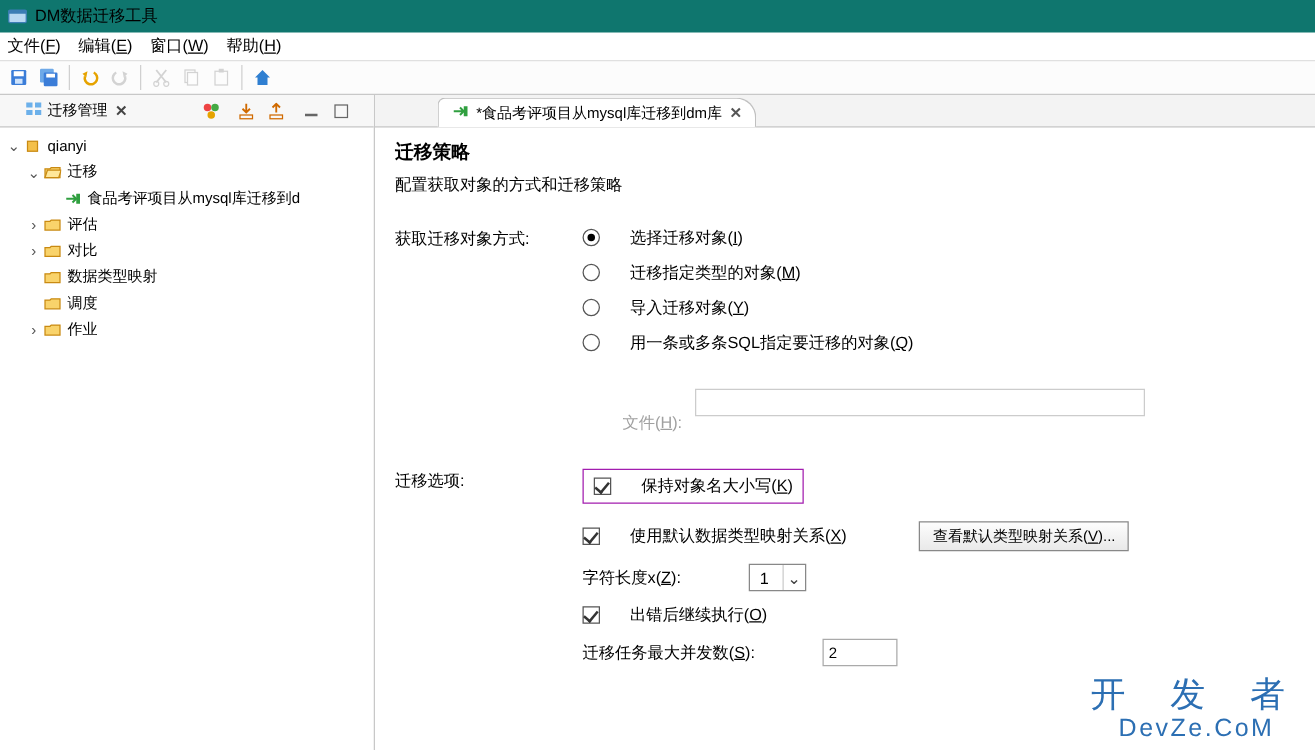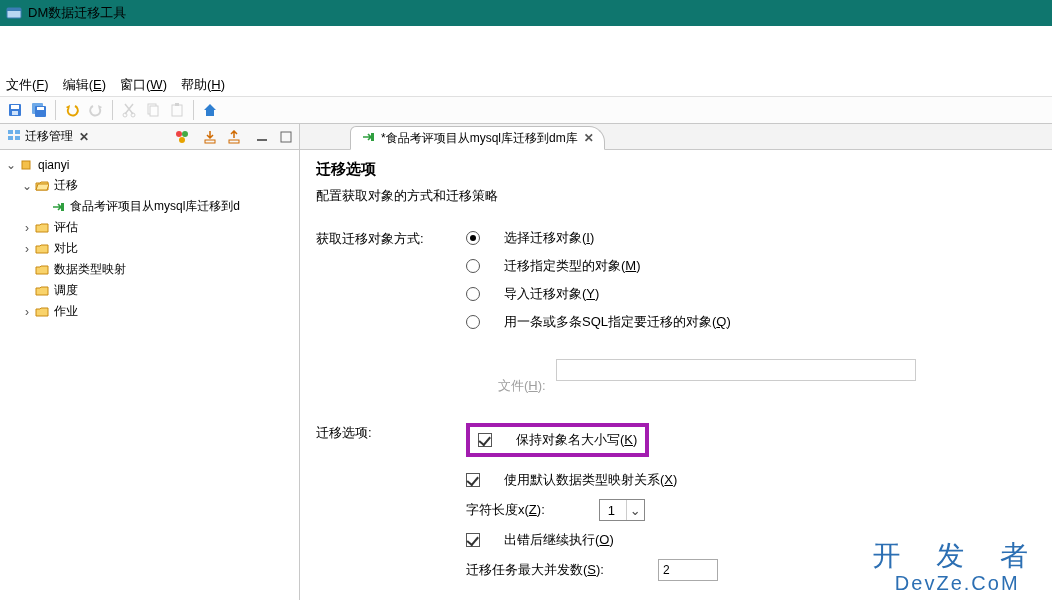--- a/index.html
+++ b/index.html
@@ -1,28 +1,28 @@
 <!DOCTYPE html>
 <html><head>
 <meta charset="utf-8">
 <style>
 * { box-sizing: border-box; margin: 0; padding: 0; }
 body { font-family: "Microsoft YaHei", "Segoe UI", Tahoma, sans-serif; font-size: 12px; background: #fff; color: #000; width: 1052px; height: 600px; overflow: hidden; position: relative; }
 .titlebar { height: 26px; display: flex; align-items: center; padding: 0 6px; gap: 6px; background: #0f766e; }
 .titlebar-icon svg { width: 16px; height: 16px; display: block; }
 .titlebar-text { font-size: 13px; }
-.menubar { height: 22px; display: flex; align-items: center; padding: 0 6px; gap: 14px; font-size: 13px; margin-top: 48px; }
+.menubar { height: 22px; display: flex; align-items: center; padding: 0 6px; gap: 14px; font-size: 13px; }
 .menubar span u { text-decoration: underline; }
 .toolbar { height: 28px; border-top: 1px solid #e0e0e0; border-bottom: 1px solid #c8c8c8; display: flex; align-items: center; padding: 0 4px; gap: 2px; background: #fcfcfc; }
 .toolbar .sep { width: 1px; height: 20px; background: #d0d0d0; margin: 0 3px; }
 .toolbar .tbtn { width: 22px; height: 22px; display: flex; align-items: center; justify-content: center; border-radius: 2px; }
 .toolbar .tbtn.disabled { opacity: .35; }
 .main { display: flex; height: calc(600px - 26px - 22px - 28px); }
 .left { width: 300px; border-right: 1px solid #c8c8c8; display: flex; flex-direction: column; }
-.panel-tabbar { height: 26px; border-bottom: 1px solid #c8c8c8; display: flex; align-items: center; padding: 0 3px; gap: 4px; background: #f7f7f7; }
+.panel-tabbar { height: 26px; border-bottom: 1px solid #c8c8c8; display: flex; align-items: center; padding: 0 16px; gap: 4px; background: #f7f7f7; }
 .panel-tab { display: flex; align-items: center; gap: 4px; font-size: 12px; padding: 2px 4px; }
 .panel-tab .x { color: #444; font-weight: bold; margin-left: 2px; }
 .panel-tabbar .spacer { flex: 1; }
 .panel-tabbar .pbtn { width: 20px; height: 20px; display: flex; align-items: center; justify-content: center; }
 .tree { flex: 1; padding: 4px 2px; overflow: hidden; }
 .tree-row { display: flex; align-items: center; height: 21px; white-space: nowrap; }
 .tree-row .tw { width: 14px; display: flex; align-items: center; justify-content: center; color: #555; }
 .tree-row .icon { width: 16px; height: 16px; margin-right: 4px; display: flex; align-items: center; justify-content: center; }
 .tree-row .label { font-size: 12px; }
 .indent-0 { padding-left: 2px; } .indent-1 { padding-left: 18px; } .indent-2 { padding-left: 34px; }
@@ -40,21 +40,21 @@
 .radio, .check { width: 14px; height: 14px; border: 1px solid #555; background: #fff; display: inline-flex; align-items: center; justify-content: center; flex-shrink: 0; }
 .radio { border-radius: 50%; }
 .radio .dot { width: 6px; height: 6px; background: #000; border-radius: 50%; }
 .check.checked::after { content: ""; width: 9px; height: 5px; border-left: 2px solid #333; border-bottom: 2px solid #333; transform: rotate(-50deg) translate(0,-1px); }
 .inline-input { height: 22px; border: 1px solid #aaa; background: #fff; padding: 0 4px; font-size: 12px; }
 .inline-input.disabled { background: #fff; color: #aaa; border-color: #ccc; }
 .combo { display: inline-flex; align-items: center; border: 1px solid #888; height: 22px; background: #fff; }
 .combo .val { padding: 0 8px; min-width: 26px; }
 .combo .arrow { border-left: 1px solid #ccc; width: 18px; display: flex; align-items: center; justify-content: center; height: 100%; color: #444; }
 .button { display: inline-flex; align-items: center; height: 24px; padding: 0 10px; border: 1px solid #888; background: linear-gradient(#fdfdfd,#e9e9e9); font-size: 12px; }
-.hl-box { border: 4px solid #a21caf; padding: 4px 8px; display: inline-block; }
+.hl-box { border: 1px solid #a21caf; padding: 4px 8px; display: inline-block; }
 .file-row { display: flex; align-items: center; gap: 10px; margin: 14px 0 22px 32px; }
 .file-label { color: #a0a0a0; font-size: 13px; margin-top: 32px; }
 .watermark { position: absolute; right: 10px; bottom: 6px; text-align: right; font-family: Arial, sans-serif; line-height: 1.1; pointer-events: none; }
 .watermark .l1 { color: #2c6fb3; font-size: 28px; letter-spacing: 14px; font-weight: 500; }
 .watermark .l2 { color: #2c6fb3; font-size: 20px; letter-spacing: 2px; text-align: center; }
 u { text-decoration: underline; }
 </style>
 </head>
 <body>
 
@@ -261,21 +261,21 @@
       <div class="editor-tab">
         <span><svg width="14" height="14">
               <path d="M2 7 L9 7 M7 4 L10 7 L7 10" stroke="#2f9f3f" stroke-width="1.6" fill="none"></path>
               <rect x="10" y="3" width="3" height="8" fill="#2f9f3f"></rect>
             </svg></span>
         <span>*食品考评项目从mysql库迁移到dm库</span>
         <span class="x">✕</span>
       </div>
     </div>
     <div class="content">
-      <h2>迁移选项</h2>
+      <h2>迁移策略</h2>
       <div class="subtitle">配置获取对象的方式和迁移策略</div>
 
       <div class="form-row">
         <div class="form-label">获取迁移对象方式:</div>
         <div class="form-body">
           <div class="radio-line">
             <span class="radio">
                 <span class="dot"></span>
               </span>
             <span>选择迁移对象(<u>I</u>)</span>
@@ -305,20 +305,21 @@
           <div class="hl-box">
             <div class="check-line" style="margin-bottom:0">
               <span class="check checked"></span>
               <span>保持对象名大小写(<u>K</u>)</span>
             </div>
           </div>
           <div class="check-line" style="margin-top:14px">
             <span class="check checked"></span>
             <span>使用默认数据类型映射关系(<u>X</u>)</span>
             <span style="width:10px"></span>
+            <span class="button">查看默认类型映射关系(<u>V</u>)...</span>
           </div>
           <div class="check-line">
             <span>字符长度x(<u>Z</u>):</span>
             <span style="width:6px"></span>
             <span class="combo">
               <span class="val">1</span>
               <span class="arrow">⌄</span>
             </span>
           </div>
           <div class="check-line">

